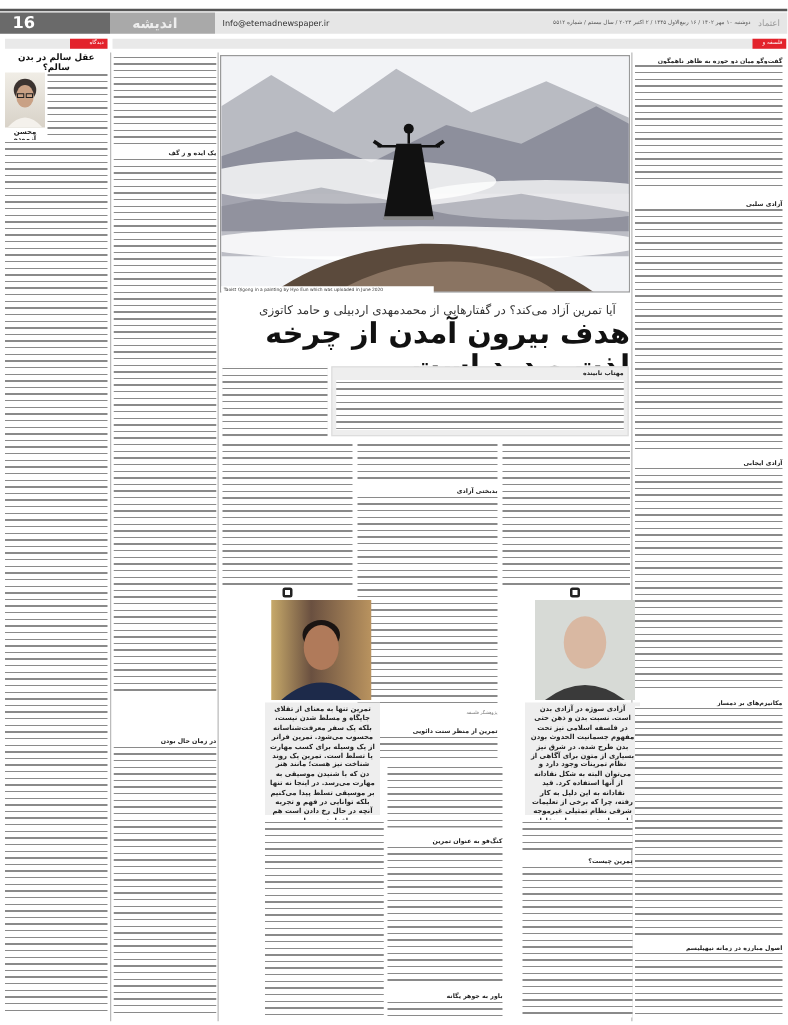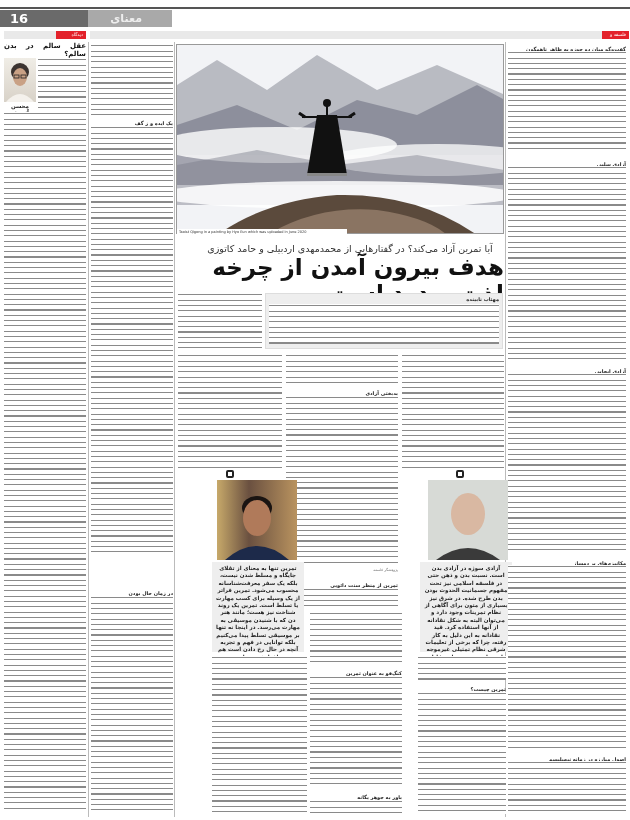--- a/index.html
+++ b/index.html
@@ -32,30 +32,37 @@
 .author{position:absolute;left:4px;top:103px;width:32px;font-size:5.5px;font-weight:bold;text-align:center;color:#222}
 .marker{position:absolute;width:8px;height:8px;border:2px solid #222;border-radius:2px;background:#fff}
 </style>
 </head>
 <body>
 
 <div class="topline"></div>
 
 <div class="header">
   <div class="h-page">16</div>
-  <div class="h-section">معنای</div>
+  <div class="h-section">اندیشه</div>
+  <div class="h-info">
+    <span class="h-email">Info@etemadnewspaper.ir</span>
+    <span style="display:flex;align-items:center">
+      <span class="h-date">دوشنبه ۱۰ مهر ۱۴۰۲ / ۱۶ ربیع‌الاول ۱۴۴۵ / ۲ اکتبر ۲۰۲۳ / سال بیستم / شماره ۵۵۱۲</span>
+      <span class="h-logo">اعتماد</span>
+    </span>
+  </div>
 </div>
 
 <div class="subbar-l"></div>
 <div class="tag-l">دیدگاه</div>
 <div class="subbar-r"></div>
 <div class="tag-r">فلسفه و فرهنگ</div>
 
 <div class="col" style="left:4px;top:42px;width:82px">
-  <div style="font-size:7px;font-weight:bold;color:#111;margin-bottom:4px">عقل سالم در بدن سالم؟</div>
+  <div style="font-size:7px;font-weight:bold;text-align:center;color:#111;margin-bottom:4px">عقل سالم در بدن سالم؟</div>
 </div>
 <div class="portrait" style="left:4px;top:58px;width:32px;height:44px;background:linear-gradient(#f0ede6,#d8d2c8)">
   <svg width="32" height="44" viewBox="0 0 32 44">
     <ellipse cx="16" cy="14" rx="9" ry="9" fill="#3b3330"></ellipse>
     <ellipse cx="16" cy="19" rx="7" ry="9" fill="#c9a185"></ellipse>
     <rect x="10" y="17" width="5" height="3" fill="none" stroke="#222" stroke-width=".8"></rect>
     <rect x="17" y="17" width="5" height="3" fill="none" stroke="#222" stroke-width=".8"></rect>
     <path d="M2 44 Q16 28 30 44Z" fill="#f4f1ec"></path>
   </svg>
 </div>

